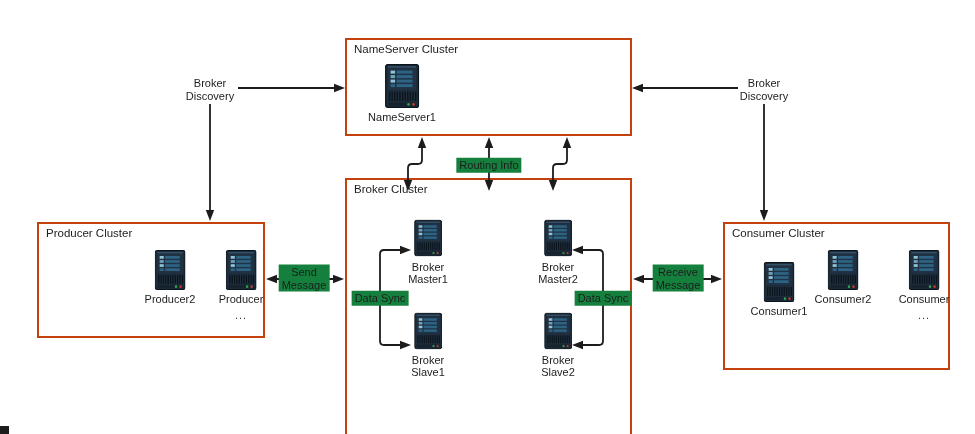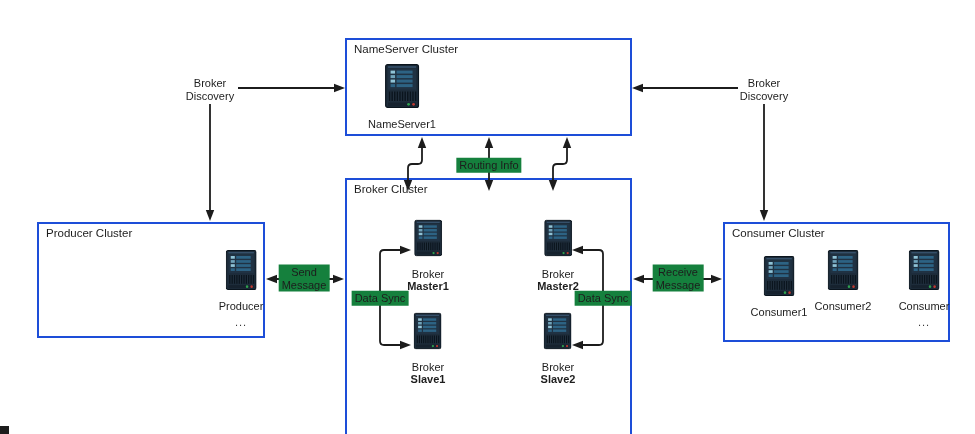--- a/index.html
+++ b/index.html
@@ -1,26 +1,26 @@
 <!DOCTYPE html>
 <html><head>
 <meta charset="utf-8">
 <style>
   html,body{margin:0;padding:0;background:#fff;}
   .stage{
     position:relative;width:975px;height:434px;background:#ffffff;
     font-family:"Liberation Sans","DejaVu Sans",sans-serif;color:#1d1d1d;
     overflow:hidden;
   }
-  .cluster{position:absolute;border:2px solid #1d4ed8;box-sizing:border-box;background:transparent;}
+  .cluster{position:absolute;border:2px solid #c2410c;box-sizing:border-box;background:transparent;}
   .cluster-title{position:absolute;top:3px;left:7px;font-size:11.5px;white-space:nowrap;}
   .node{position:absolute;display:flex;flex-direction:column;align-items:center;transform:translateX(-50%);}
   .node svg{display:block;}
-  .nlabel{margin-top:11px;font-size:11px;line-height:11.5px;white-space:nowrap;text-align:center;}
-  .sublabel{font-size:11px;line-height:11.5px;white-space:nowrap;font-weight:bold;}
+  .nlabel{margin-top:4px;font-size:11px;line-height:11.5px;white-space:nowrap;text-align:center;}
+  .sublabel{font-size:11px;line-height:11.5px;white-space:nowrap;}
   .dots{margin-top:6px;font-size:11px;line-height:7px;letter-spacing:1px;color:#3a3a3a;}
   .overlay{position:absolute;left:0;top:0;pointer-events:none;}
   .edge-label{
     position:absolute;transform:translate(-50%,-50%);background:#15803d;
     text-align:center;font-size:11px;line-height:12.5px;padding:1px 3px;white-space:nowrap;
   }
   .artifact{position:absolute;left:0;bottom:0;width:9px;height:8px;background:#1d1d1d;}
 </style>
 </head>
 <body>
@@ -99,32 +99,38 @@
       <svg width="28" height="40">
           <use href="#server-icon"></use>
         </svg>
       <div class="nlabel">Broker</div>
       <div class="sublabel">Slave2</div>
     </div>
   </div>
 
   <div class="cluster" style="left:37px;top:222px;width:228px;height:116px">
     <div class="cluster-title">Producer Cluster</div>
+    <div class="node" style="left:131px;top:26px">
+      <svg width="31" height="40">
+          <use href="#server-icon"></use>
+        </svg>
+      <div class="nlabel">Producer2</div>
+    </div>
     <div class="node" style="left:202px;top:26px">
       <svg width="31" height="40">
           <use href="#server-icon"></use>
         </svg>
       <div class="nlabel">Producer</div>
       <div class="dots">...</div>
     </div>
   </div>
 
-  <div class="cluster" style="left:723px;top:222px;width:227px;height:120px">
+  <div class="cluster" style="left:723px;top:222px;width:227px;height:148px">
     <div class="cluster-title">Consumer Cluster</div>
-    <div class="node" style="left:54px;top:32px">
+    <div class="node" style="left:54px;top:38px">
       <svg width="31" height="40">
           <use href="#server-icon"></use>
         </svg>
       <div class="nlabel">Consumer1</div>
     </div>
     <div class="node" style="left:118px;top:26px">
       <svg width="31" height="40">
           <use href="#server-icon"></use>
         </svg>
       <div class="nlabel">Consumer2</div>

